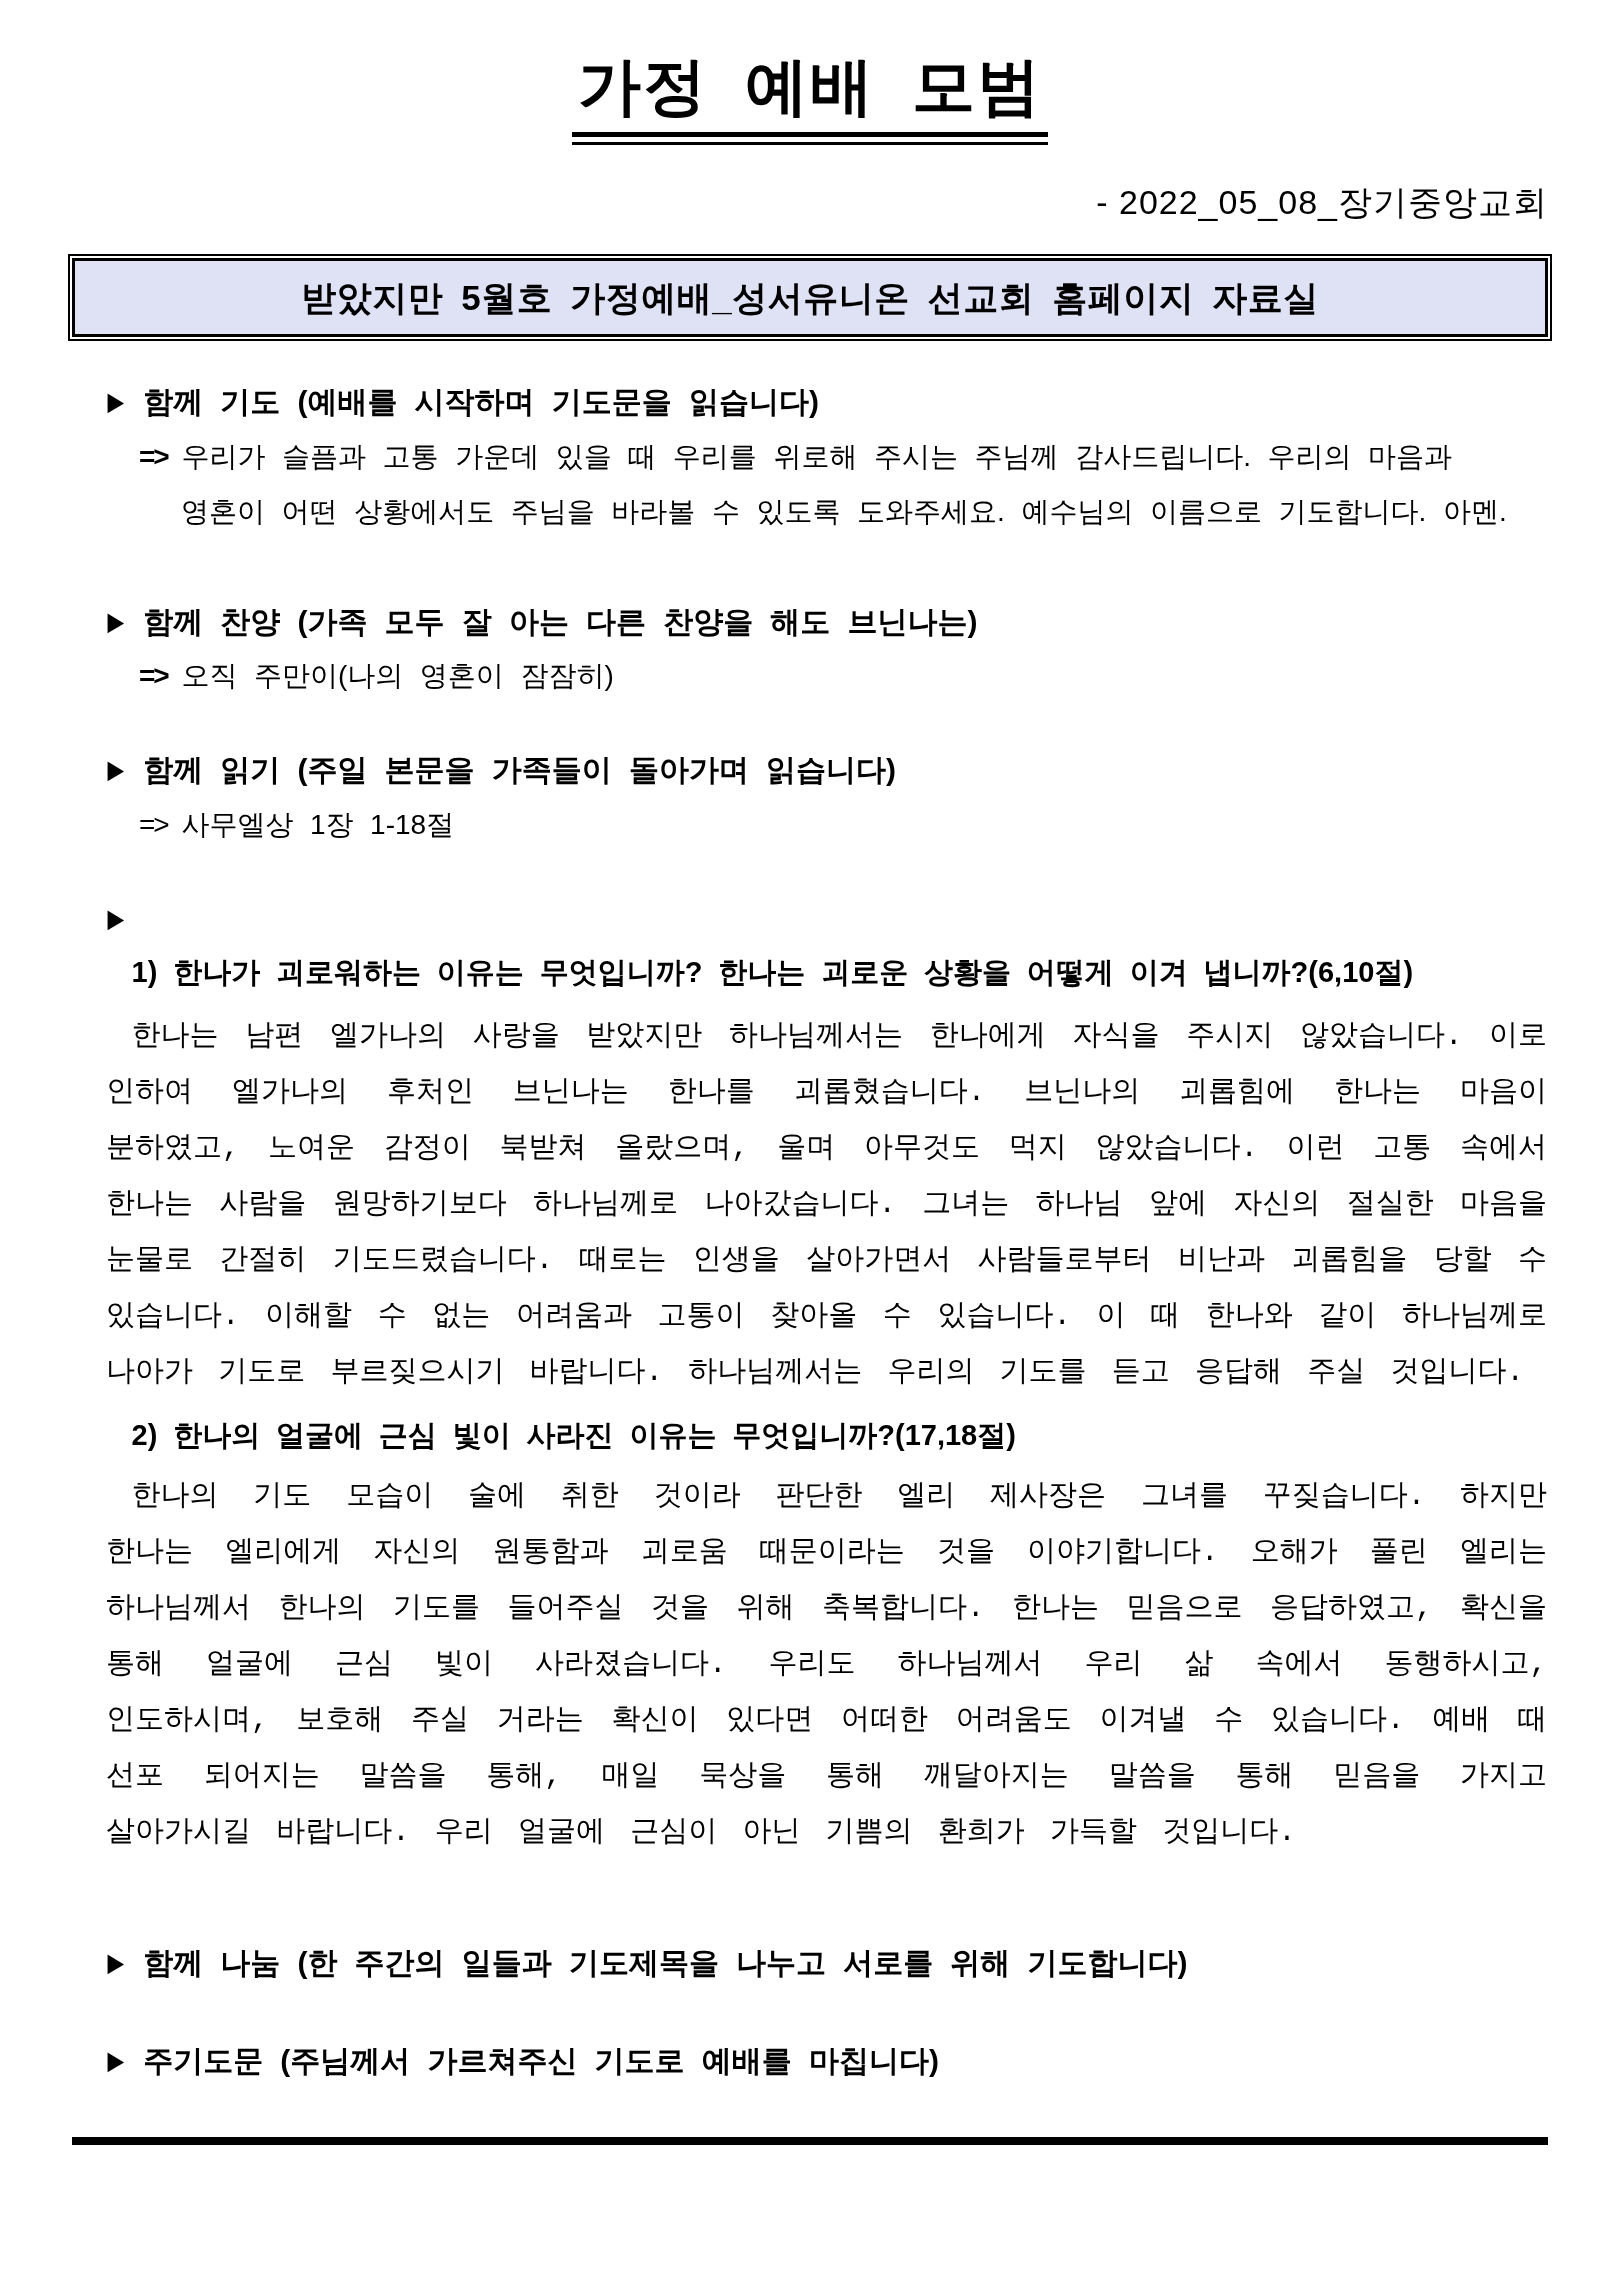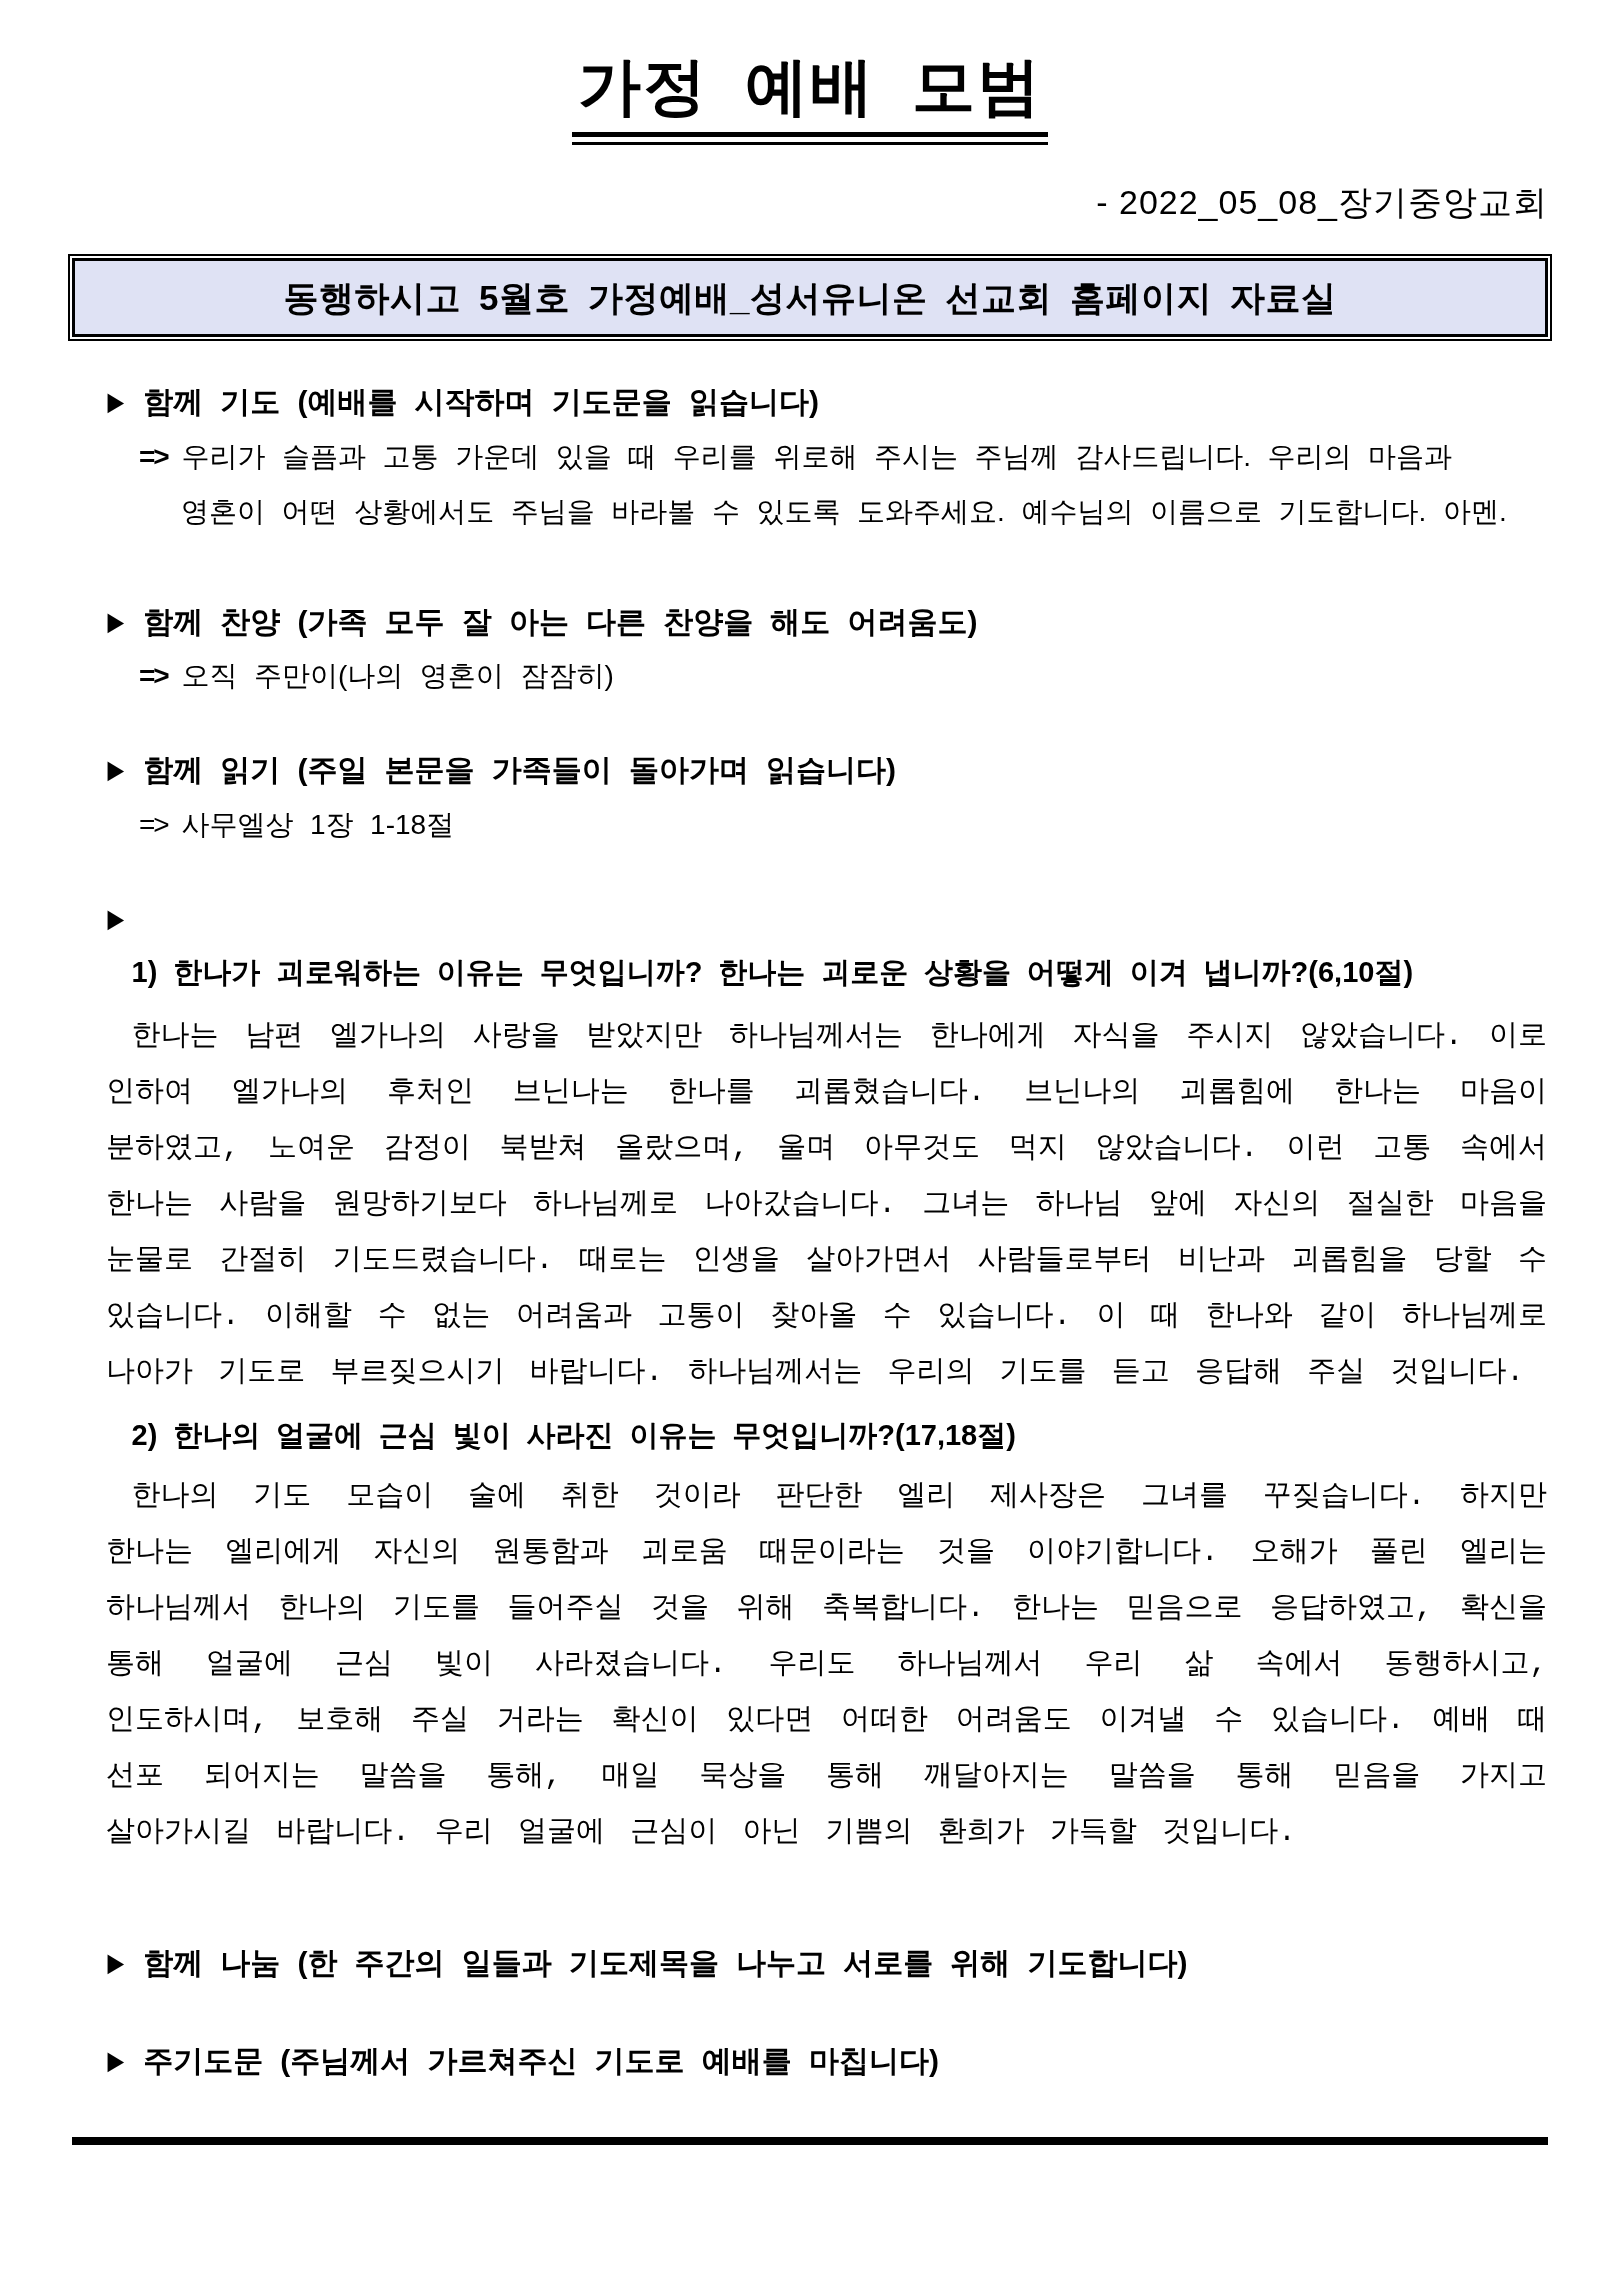--- a/index.html
+++ b/index.html
@@ -99,35 +99,35 @@
 
 <div class="page">
 
   <div class="title-wrap">
     <h1 style="margin:0;font-size:inherit;font-weight:inherit;display:inline;"><span class="title-text">가정 예배 모범</span></h1>
   </div>
 
   <div class="date-line">- 2022_05_08_장기중앙교회</div>
 
   <div class="banner-box">
-    <span class="banner-text">동행하시고 5월호 가정예배_성서유니온 선교회 홈페이지 자료실</span>
+    <span class="banner-text">받았지만 5월호 가정예배_성서유니온 선교회 홈페이지 자료실</span>
   </div>
 
   <div class="sec mt-after-banner">
     <span class="bullet">▶</span>
     <span class="sec-label">함께 기도 (예배를 시작하며 기도문을 읽습니다)</span>
   </div>
   <div class="resp">
     <span class="arrow">=&gt;</span><span>우리가 슬픔과 고통 가운데 있을 때 우리를 위로해 주시는 주님께 감사드립니다. 우리의 마음과</span>
   </div>
   <div class="resp-cont">영혼이 어떤 상황에서도 주님을 바라볼 수 있도록 도와주세요. 예수님의 이름으로 기도합니다. 아멘.</div>
 
   <div class="sec mt-72">
     <span class="bullet">▶</span>
-    <span class="sec-label">함께 찬양 (가족 모두 잘 아는 다른 찬양을 해도 어려움도)</span>
+    <span class="sec-label">함께 찬양 (가족 모두 잘 아는 다른 찬양을 해도 브닌나는)</span>
   </div>
   <div class="resp">
     <span class="arrow">=&gt;</span><span>오직 주만이(나의 영혼이 잠잠히)</span>
   </div>
 
   <div class="sec mt-56">
     <span class="bullet">▶</span>
     <span class="sec-label">함께 읽기 (주일 본문을 가족들이 돌아가며 읽습니다)</span>
   </div>
   <div class="resp bold">

